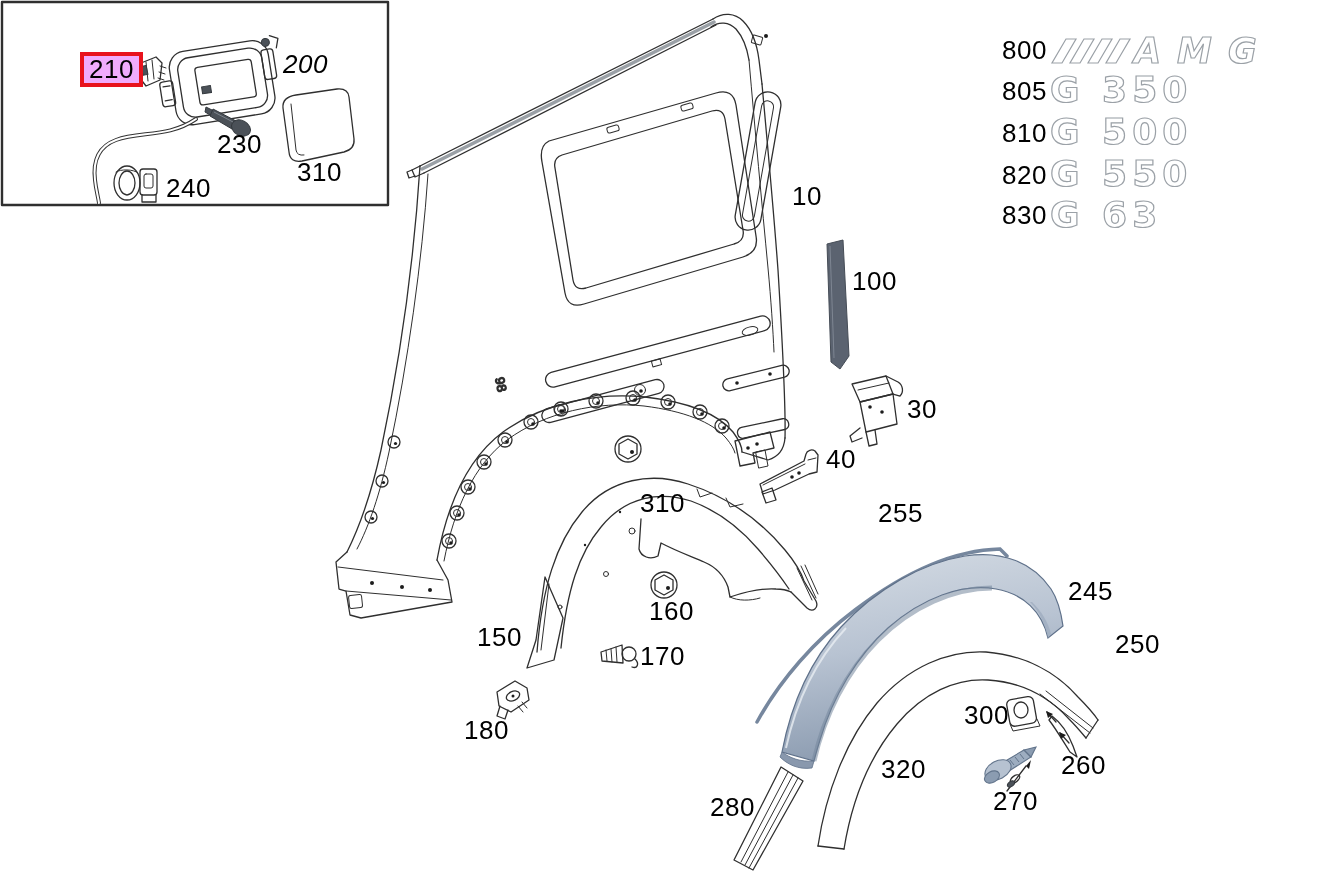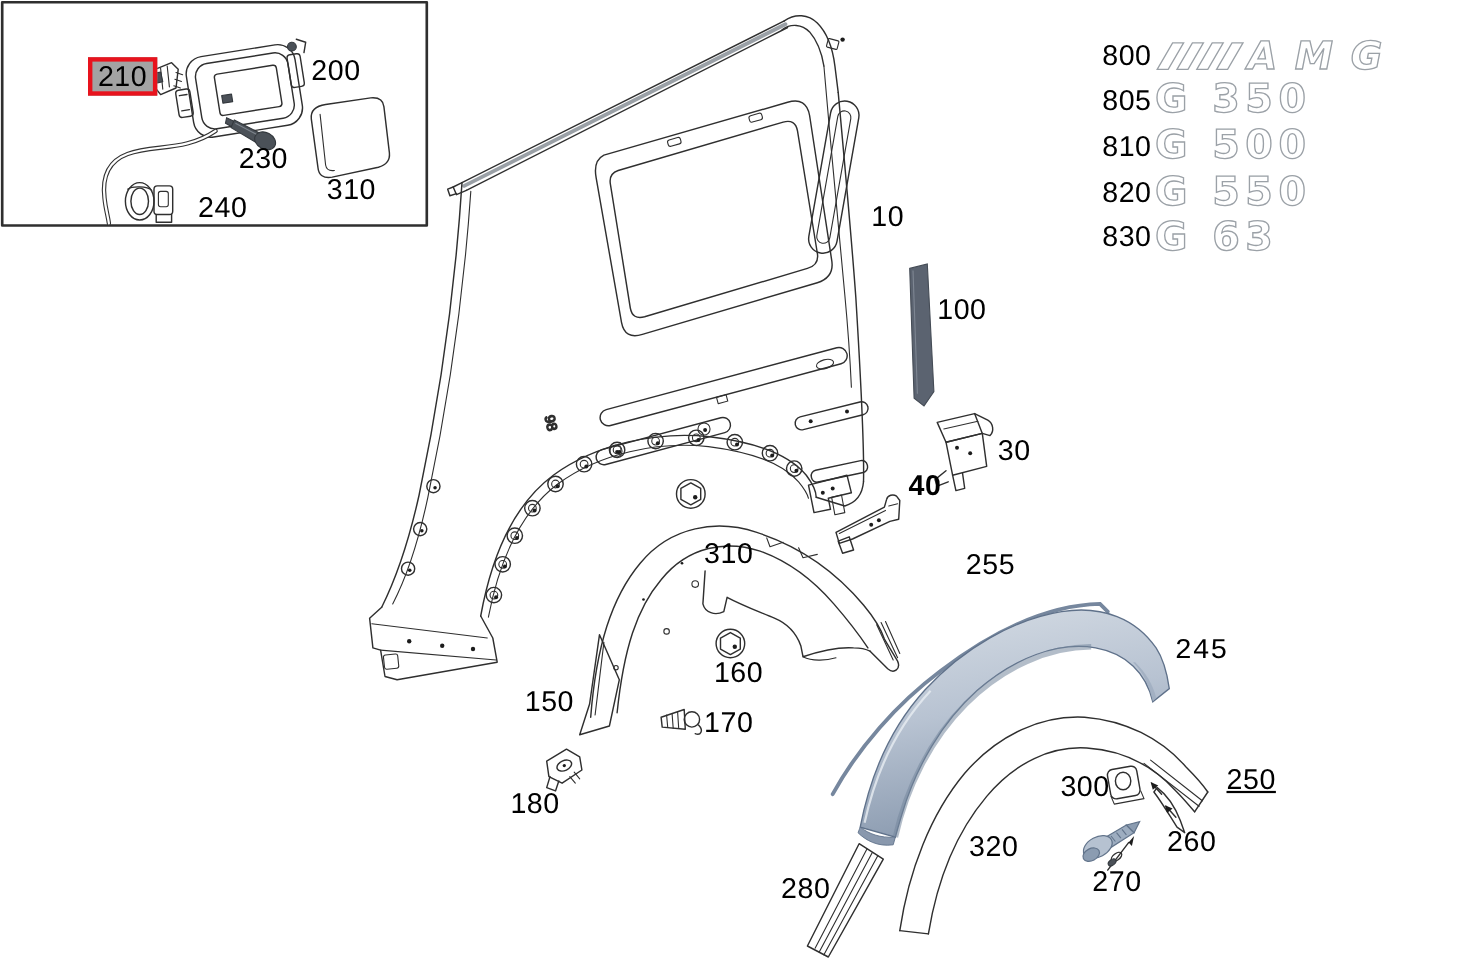--- a/index.html
+++ b/index.html
@@ -24,21 +24,21 @@
     font-family:"DejaVu Sans","Liberation Sans",sans-serif;
     font-weight:bold;font-size:36px;letter-spacing:5px;
   }
   .badge-amg{font-style:italic;letter-spacing:16px;font-size:35px;}
   .slash{fill:#ffffff;stroke:#9ba1a7;stroke-width:1.2;}
   .part-label{
     position:absolute;font-size:26px;line-height:1.05;color:#000;
     white-space:nowrap;letter-spacing:0.5px;
   }
   .part-label.highlighted{
-    border:4px solid #e8131d;background:#a3a3a3;padding:0 5px;
+    border:4px solid #e8131d;background:#f0abfc;padding:0 5px;
   }
   .stamp{fill:#555;font-size:13px;font-family:"Liberation Sans",sans-serif;}
 </style>
 </head>
 <body>
 
 <div class="stage">
 
 <svg class="art" width="1326" height="881" viewBox="0 0 1326 881">
   <defs>
@@ -363,36 +363,36 @@
     <text class="badge-text badge-amg" x="1134" y="63">AMG</text>
   </g>
   <text class="badge-text" x="1050" y="102">G 350</text>
   <text class="badge-text" x="1050" y="144">G 500</text>
   <text class="badge-text" x="1050" y="186">G 550</text>
   <text class="badge-text" x="1050" y="227">G 63</text>
 </svg>
 
 <div>
       <div class="part-label highlighted" style="left: 80px; top: 52px;">210</div>
-      <div class="part-label" style="left: 283px; top: 51px;">200</div>
+      <div class="part-label" style="left: 283px; top: 51px; font-style: italic;">200</div>
       <div class="part-label" style="left: 217px; top: 131px;">230</div>
       <div class="part-label" style="left: 297px; top: 159px;">310</div>
-      <div class="part-label" style="left: 180px; top: 175px;">240</div>
+      <div class="part-label" style="left: 166px; top: 175px;">240</div>
       <div class="part-label" style="left: 792px; top: 183px;">10</div>
       <div class="part-label" style="left: 852px; top: 268px;">100</div>
       <div class="part-label" style="left: 907px; top: 396px;">30</div>
-      <div class="part-label" style="left: 826px; top: 428px; font-weight: bold;">40</div>
+      <div class="part-label" style="left: 826px; top: 446px;">40</div>
       <div class="part-label" style="left: 640px; top: 443px; margin-top: 47px;">310</div>
       <div class="part-label" style="left: 477px; top: 624px;">150</div>
       <div class="part-label" style="left: 649px; top: 598px;">160</div>
       <div class="part-label" style="left: 640px; top: 643px;">170</div>
       <div class="part-label" style="left: 464px; top: 717px;">180</div>
       <div class="part-label" style="left: 878px; top: 500px;">255</div>
-      <div class="part-label" style="left: 1068px; top: 578px; font-family: Liberation Mono, monospace;">245</div>
-      <div class="part-label" style="left: 1115px; top: 695px; text-decoration: underline;">250</div>
+      <div class="part-label" style="left: 1068px; top: 578px;">245</div>
+      <div class="part-label" style="left: 1115px; top: 631px;">250</div>
       <div class="part-label" style="left: 964px; top: 702px;">300</div>
       <div class="part-label" style="left: 881px; top: 756px;">320</div>
       <div class="part-label" style="left: 1061px; top: 752px;">260</div>
       <div class="part-label" style="left: 993px; top: 788px;">270</div>
       <div class="part-label" style="left: 710px; top: 794px;">280</div>
       <div class="part-label" style="left: 1002px; top: 37px;">800</div>
       <div class="part-label" style="left: 1002px; top: 78px;">805</div>
       <div class="part-label" style="left: 1002px; top: 120px;">810</div>
       <div class="part-label" style="left: 1002px; top: 162px;">820</div>
       <div class="part-label" style="left: 1002px; top: 202px; text-align: center;">830</div>

